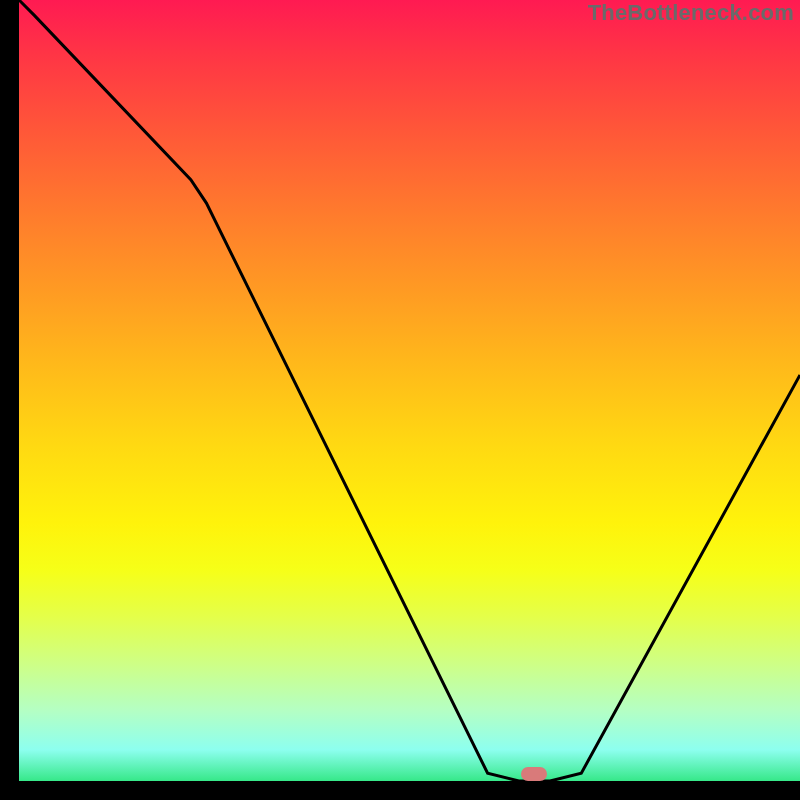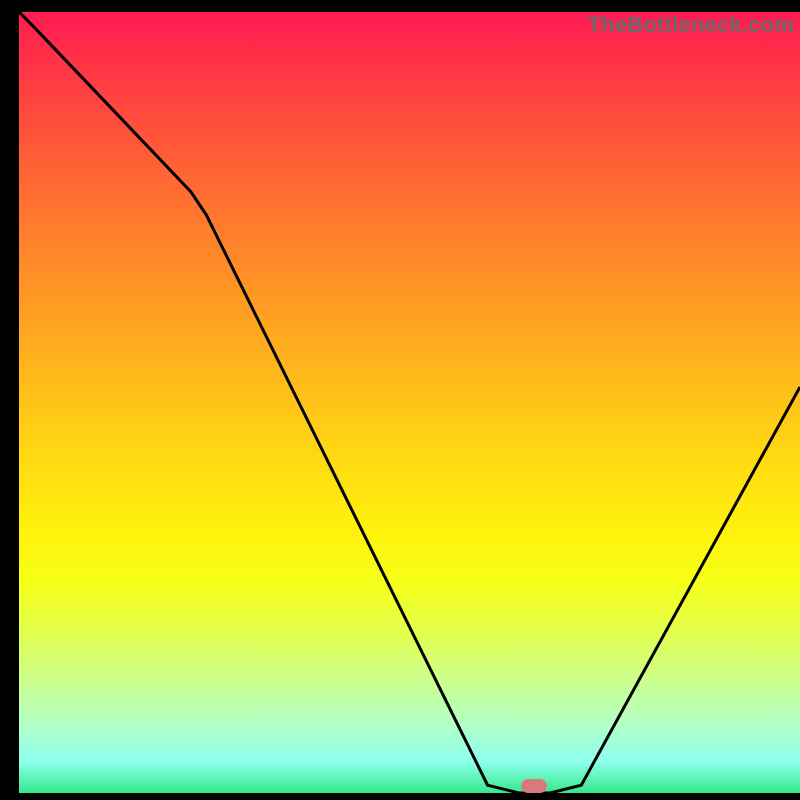--- a/index.html
+++ b/index.html
@@ -13,21 +13,21 @@
   }
   .frame {
     position: relative;
     width: 800px;
     height: 800px;
     background: #000;
   }
   .plot-outer {
     position: absolute;
     left: 19px;
-    top: 12px;
+    top: 0px;
     width: 781px;
     height: 781px;
     background: #000;
   }
   .plot-area {
     position: absolute;
     left: 0;
     top: 0;
     width: 781px;
     height: 781px;

